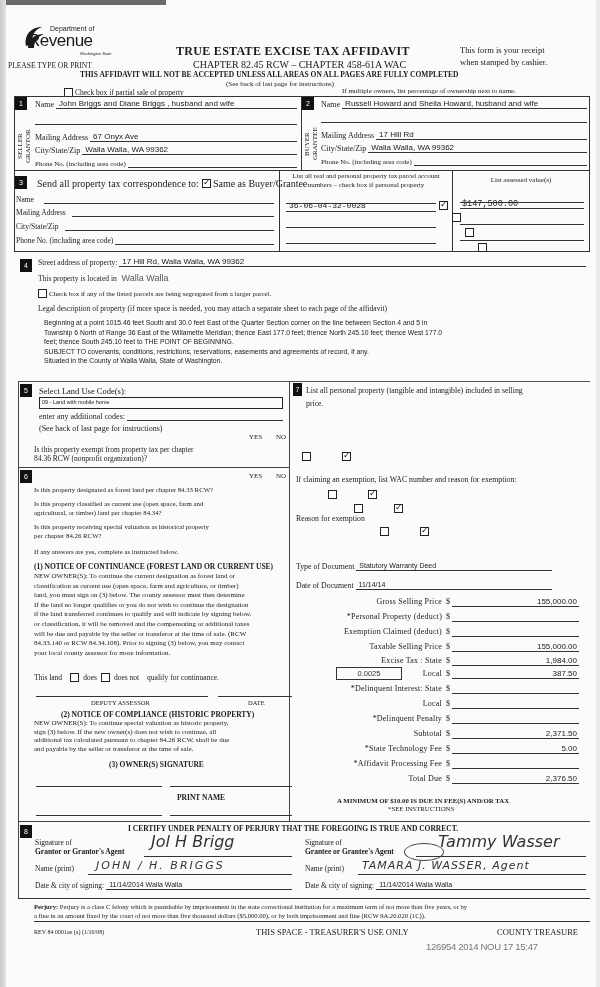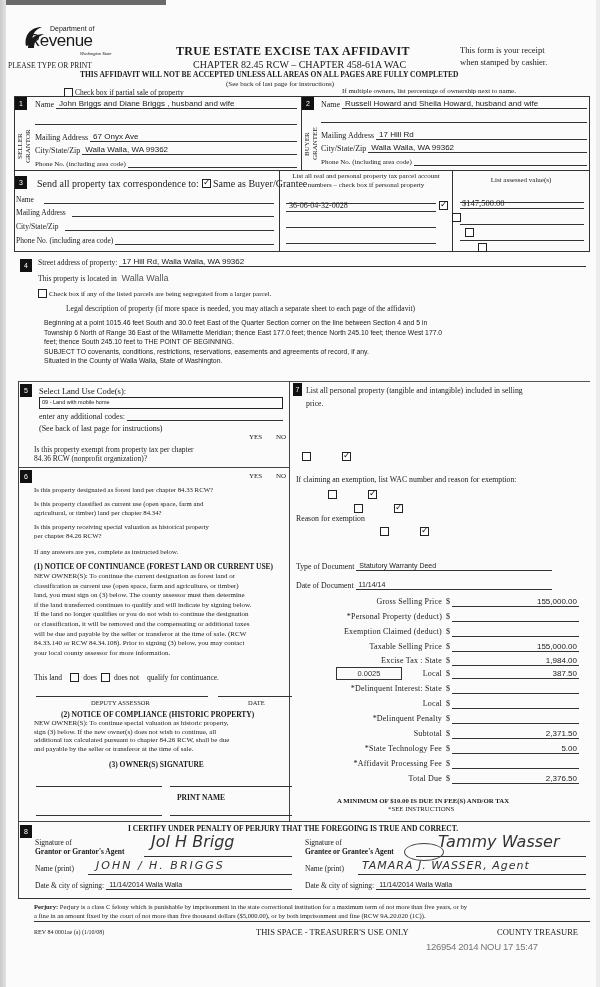--- a/index.html
+++ b/index.html
@@ -7,21 +7,21 @@
   body { font-family: "Liberation Serif", "DejaVu Serif", serif; color: #1a1a1a; position: relative; }
   .page { position: absolute; left: 6px; top: 0; width: 590px; height: 987px; background: #fbfbfb; }
   .scan-edge-top { position:absolute; left:0; top:0; width:160px; height:5px; background:#6a6a6a; }
   .scan-edge-left { position:absolute; left:0; top:0; width:6px; height:987px; background:linear-gradient(to right,#c9c9c9,#e2e2e2); }
   .abs { position: absolute; }
   .sans { font-family: "Liberation Sans", "DejaVu Sans", sans-serif; }
   .line { border-bottom: 1px solid #333; }
   .box { display:inline-block; width:9px; height:9px; border:1px solid #222; background:#fff; vertical-align:middle; position:relative; }
   .box.checked::after { content:"✓"; position:absolute; left:0px; top:-3px; font-size:9px; font-family:"DejaVu Sans",sans-serif; }
   .secnum { position:absolute; width:12px; height:13px; background:#111; color:#fff; font-size:7px; text-align:center; line-height:13px; font-family:"Liberation Sans",sans-serif; }
-  .val { font-family:Liberation Serif, serif; font-size: 8px; color:#222;margin-top:21px; }
+  .val { font-family:Liberation Mono, monospace; font-size: 8px; color:#222;margin-top:21px; }
   .vert { writing-mode: vertical-rl; transform: rotate(180deg); font-size:7px; text-align:center; line-height:8px; }
   .fieldrow { position:absolute; display:flex; align-items:flex-end; font-size:8px; }
   .fieldrow .f { flex:1; border-bottom:1px solid #333; margin-left:2px; height:10px; font-family:"Liberation Sans",sans-serif; font-size:8px; padding-left:3px; line-height:10px;}
   .fin-row { position:absolute; left:296px; width:280px; height:14px; font-size:8px; }
   .fin-row .fl { position:absolute; right:140px; text-align:right; white-space:nowrap; letter-spacing:0.2px; }
   .fin-row .fd { position:absolute; left:144px; width:6px; }
   .fin-row .fv { position:absolute; left:150px; width:127px; border-bottom:1px solid #333; text-align:right; font-family:"Liberation Sans",sans-serif; font-size:8px; padding-right:2px; height:10px; line-height:9px;}
   .sig { font-family:"DejaVu Sans",sans-serif; font-style:italic; font-size:13px; color:#333; }
 </style>
 </head>
@@ -157,21 +157,21 @@
     <span class="f">17 Hill Rd, Walla Walla, WA 99362</span>
   </div>
   <div class="abs" style="left:32px;top:273px;font-size:7.5px;">
     <span>This property is located in</span>
     <span class="sans" style="font-size:9px;color:#555;margin-left:3px;">Walla Walla</span>
   </div>
   <div class="abs" style="left:32px;top:289px;font-size:7px;display:flex;align-items:center;">
     <span class="box"></span>
     <span style="margin-left:2px;">Check box if any of the listed parcels are being segregated from a larger parcel.</span>
   </div>
-  <div class="abs" style="left:32px;top:304px;font-size:7.5px;margin-left:28px;">Legal description of property (if more space is needed, you may attach a separate sheet to each page of the affidavit)</div>
+  <div class="abs" style="left:32px;top:304px;font-size:7.5px;">Legal description of property (if more space is needed, you may attach a separate sheet to each page of the affidavit)</div>
   <div class="abs sans" style="left:38px;top:318px;width:545px;font-size:6.8px;line-height:9.5px;">
     <div>Beginning at a point 1015.46 feet South and 30.0 feet East of the Quarter Section corner on the line between Section 4 and 5 in</div>
     <div>Township 6 North of Range 36 East of the Willamette Meridian; thence East 177.0 feet; thence North 245.10 feet; thence West 177.0</div>
     <div>feet; thence South 245.10 feet to THE POINT OF BEGINNING.</div>
     <div>SUBJECT TO covenants, conditions, restrictions, reservations, easements and agreements of record, if any.</div>
     <div>Situated in the County of Walla Walla, State of Washington.</div>
   </div>
 
   
   <div class="abs" style="left:12px;top:381px;width:572px;height:1px;background:#555;"></div>
@@ -221,22 +221,22 @@
   </div>
   <span class="abs box" style="left:244px;top:521px;"></span>
   <span class="abs box checked" style="left:271px;top:521px;"></span>
 
   <div class="abs" style="left:28px;top:548px;font-size:6.8px;">If any answers are yes, complete as instructed below.</div>
   <div class="abs" style="left:28px;top:562px;font-size:7.5px;font-weight:bold;">(1) NOTICE OF CONTINUANCE  (FOREST LAND OR CURRENT USE)</div>
   <div class="abs" style="left:28px;top:572px;width:255px;font-size:7px;line-height:9.6px;">
     <div>NEW OWNER(S): To continue the current designation as forest land or</div>
     <div>classification as current use (open space, farm and agriculture, or timber)</div>
     <div>land, you must sign on (3) below. The county assessor must then determine</div>
+    <div>If the land no longer qualifies or you do not wish to continue the designation</div>
     <div>if the land transferred continues to qualify and will indicate by signing below.</div>
-    <div>If the land no longer qualifies or you do not wish to continue the designation</div>
     <div>or classification, it will be removed and the compensating or additional taxes</div>
     <div>will be due and payable by the seller or transferor at the time of sale. (RCW</div>
     <div>84.33.140 or RCW 84.34.108). Prior to signing (3) below, you may contact</div>
     <div>your local county assessor for more information.</div>
   </div>
   <div class="abs" style="left:28px;top:673px;font-size:7.5px;display:flex;align-items:center;gap:4px;">
     <span>This land</span>
     <span class="box" style="margin-left:4px;"></span>
     <span>does</span>
     <span class="box"></span>

